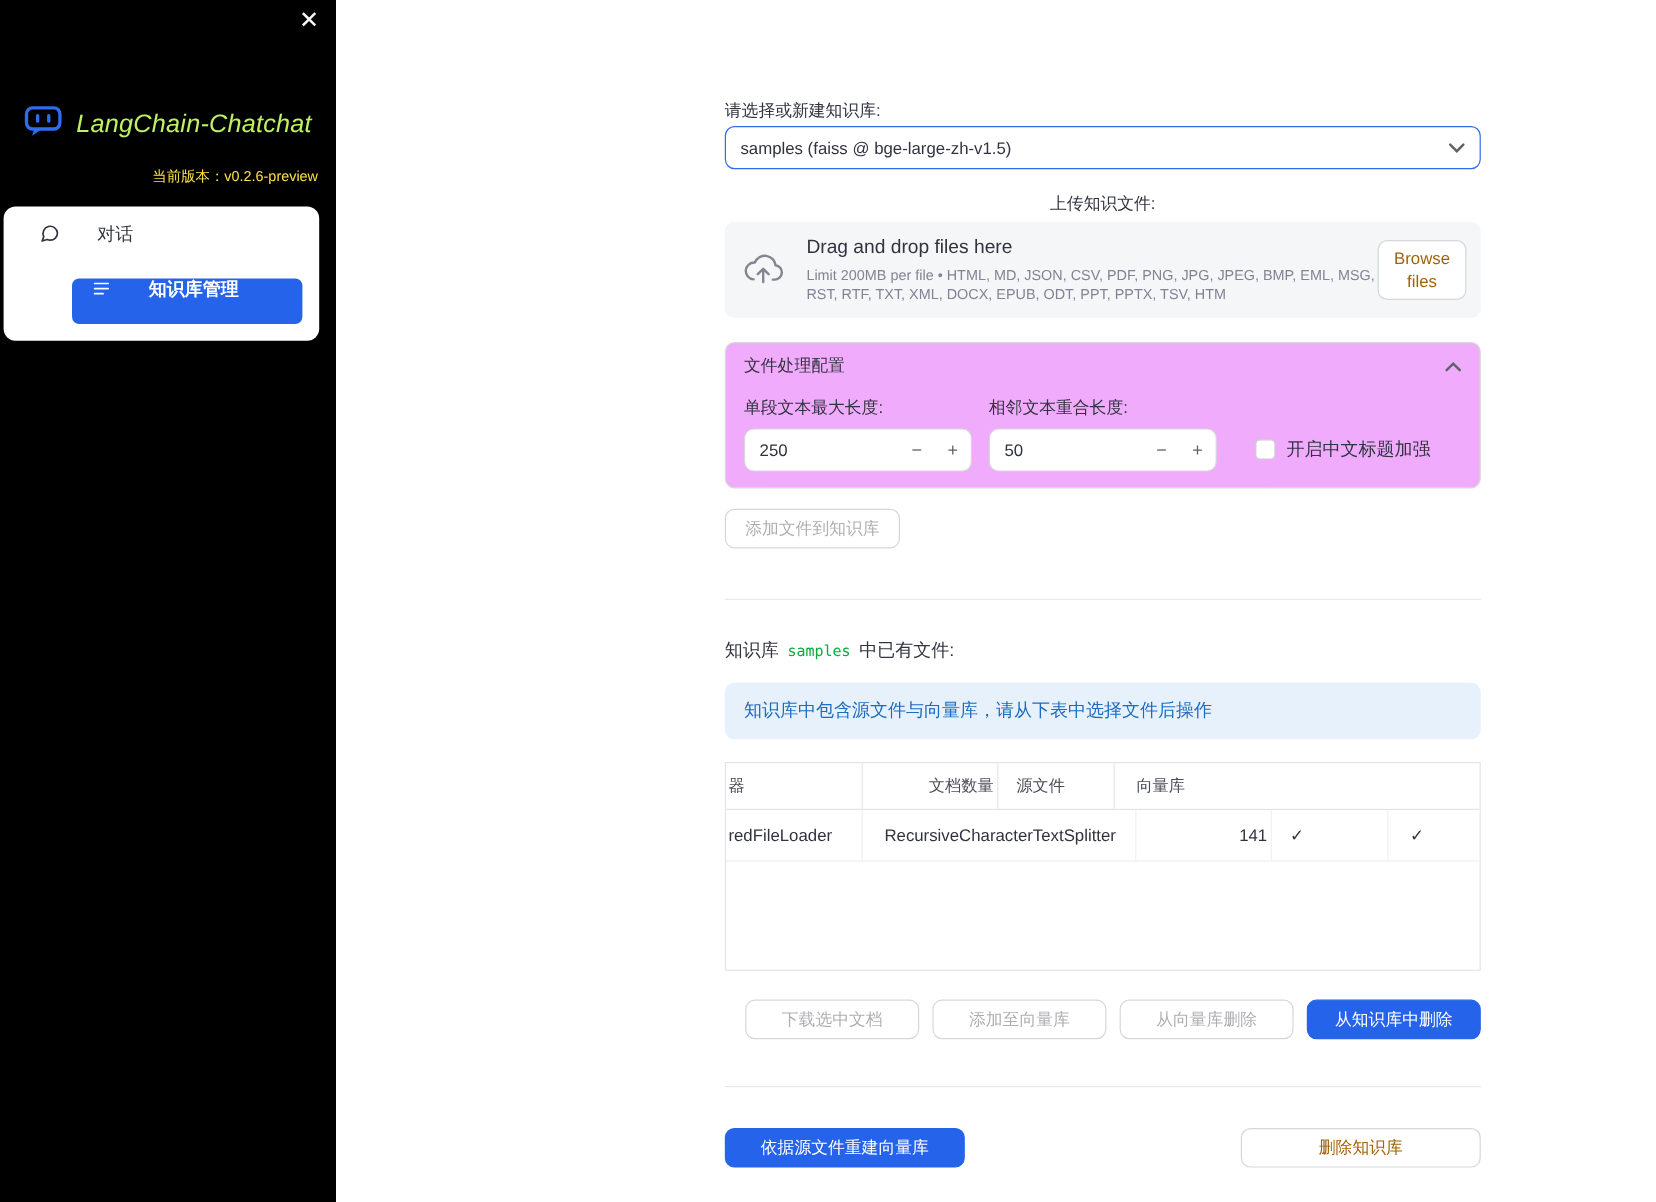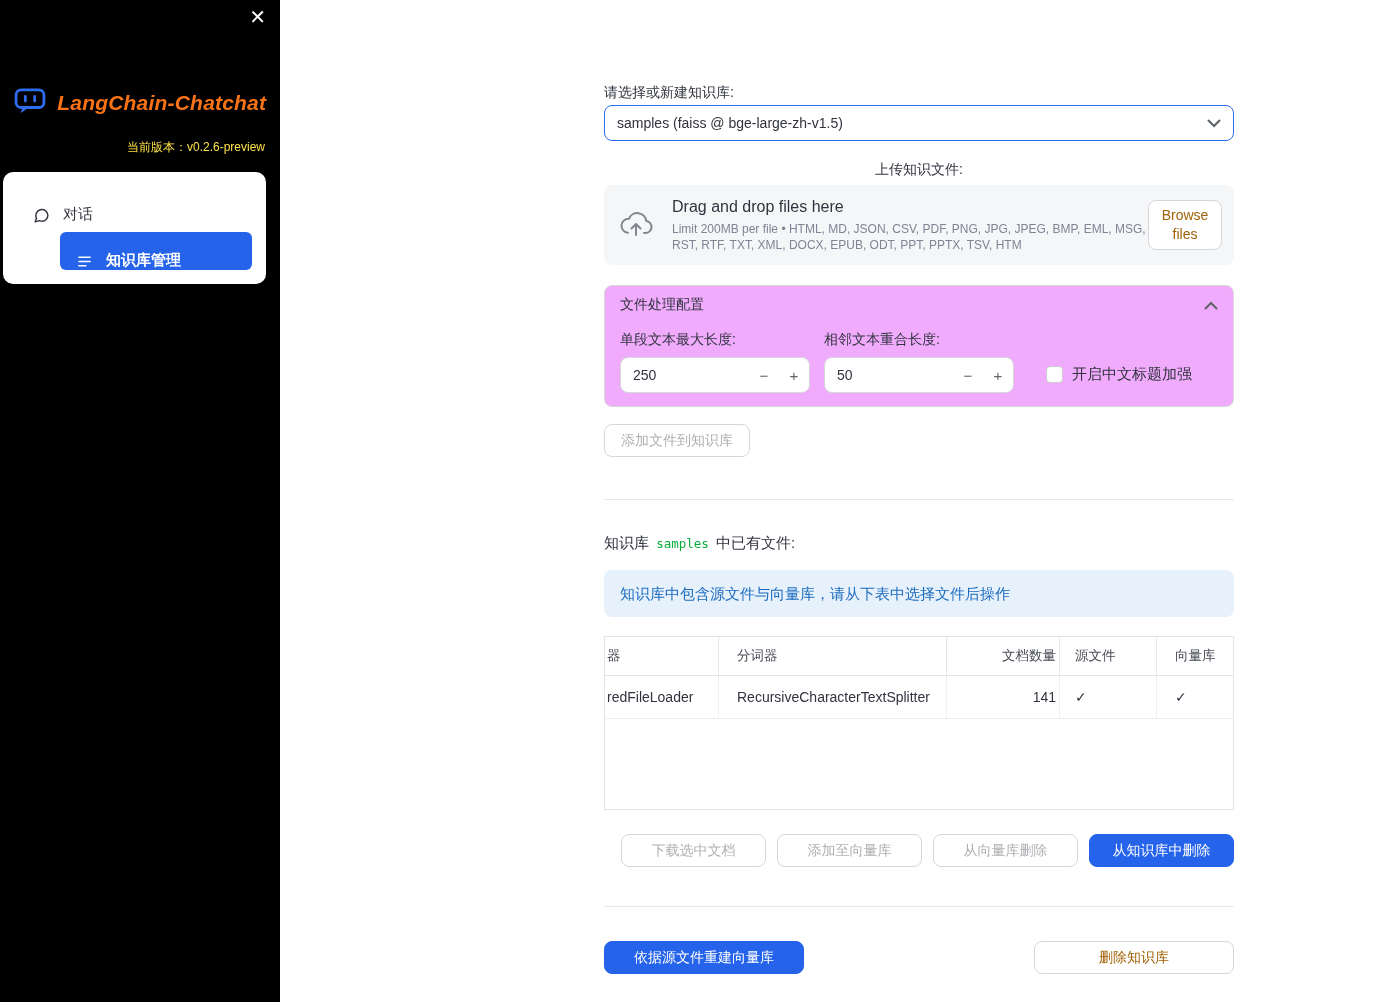--- a/index.html
+++ b/index.html
@@ -8,24 +8,24 @@
     font-family: "Liberation Sans", sans-serif;
     background:#ffffff; color:#31333f; overflow:hidden;
   }
   #app { position:relative; width:1380px; height:1002px; background:#fff; }
 
   
   .sidebar { position:absolute; left:0; top:0; width:280px; height:100%; background:#000; }
   .close-btn { position:absolute; top:6px; right:14px; color:#fafafa; font-size:20px; line-height:22px; cursor:pointer; }
   .logo { position:absolute; top:88px; left:0; width:100%; text-align:center; white-space:nowrap; }
   .logo-icon { display:inline-block; vertical-align:middle; margin-right:7px; }
-  .logo-text { display:inline-block; vertical-align:middle; color:#f97316; font-size:21px; font-weight:bold; font-style:italic; letter-spacing:0.2px; }
+  .logo-text { display:inline-block; vertical-align:middle; color:#bef264; font-size:21px; font-weight:normal; font-style:italic; letter-spacing:0.2px; }
   .version { position:absolute; top:139px; right:15px; color:#fde047; font-size:12px; }
   .menu-card { position:absolute; left:3px; top:172px; width:263px; background:#fff; border-radius:10px; padding:14px; }
-  .menu-item { display:flex; align-items:flex-end; gap:13px; height:38px; padding:0 16px; border-radius:6px; font-size:15px; color:#31333f; cursor:pointer;font-family:Liberation Mono, monospace; }
+  .menu-item { display:flex; align-items:flex-start; gap:31px; height:38px; padding:0 16px; border-radius:6px; font-size:15px; color:#31333f; cursor:pointer;font-family:Liberation Mono, monospace; }
   .menu-item + .menu-item { margin-top:8px; }
   .menu-item.selected { background:#2563eb; color:#fff; font-weight:bold;margin-left:43px; }
   .mi-icon { display:flex; align-items:center; }
 
   
   .main-col { position:absolute; left:604px; top:0; width:630px; }
   .fld-label { font-size:14px; color:#31333f; line-height:18px; }
   .lbl-kb { margin-top:83px; }
   .select {
     margin-top:4px; height:36px; border:1px solid #2f6bed; border-radius:8px; background:#fff;
@@ -198,21 +198,20 @@
       <span>知识库</span>
       <code>samples</code>
       <span>中已有文件:</span>
     </div>
 
     <div class="infobox">知识库中包含源文件与向量库，请从下表中选择文件后操作</div>
 
     <div class="table">
       <div class="thead">
         <div class="th c0">器</div>
-        <div class="th c1">分词器</div>
         <div class="th c2">文档数量</div>
         <div class="th c3">源文件</div>
         <div class="th c4">向量库</div>
       </div>
       <div class="trow">
         <div class="td c0">redFileLoader</div>
         <div class="td c1">RecursiveCharacterTextSplitter</div>
         <div class="td c2">141</div>
         <div class="td c3">✓</div>
         <div class="td c4">✓</div>

